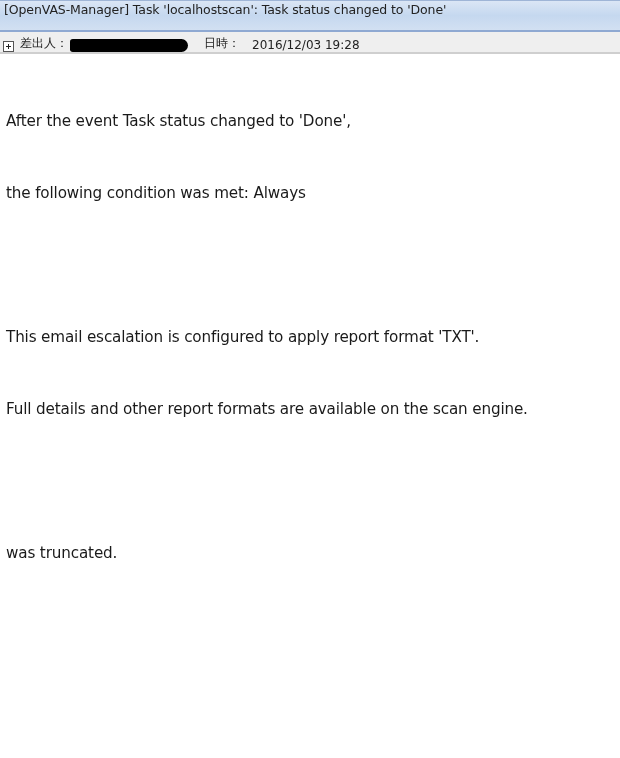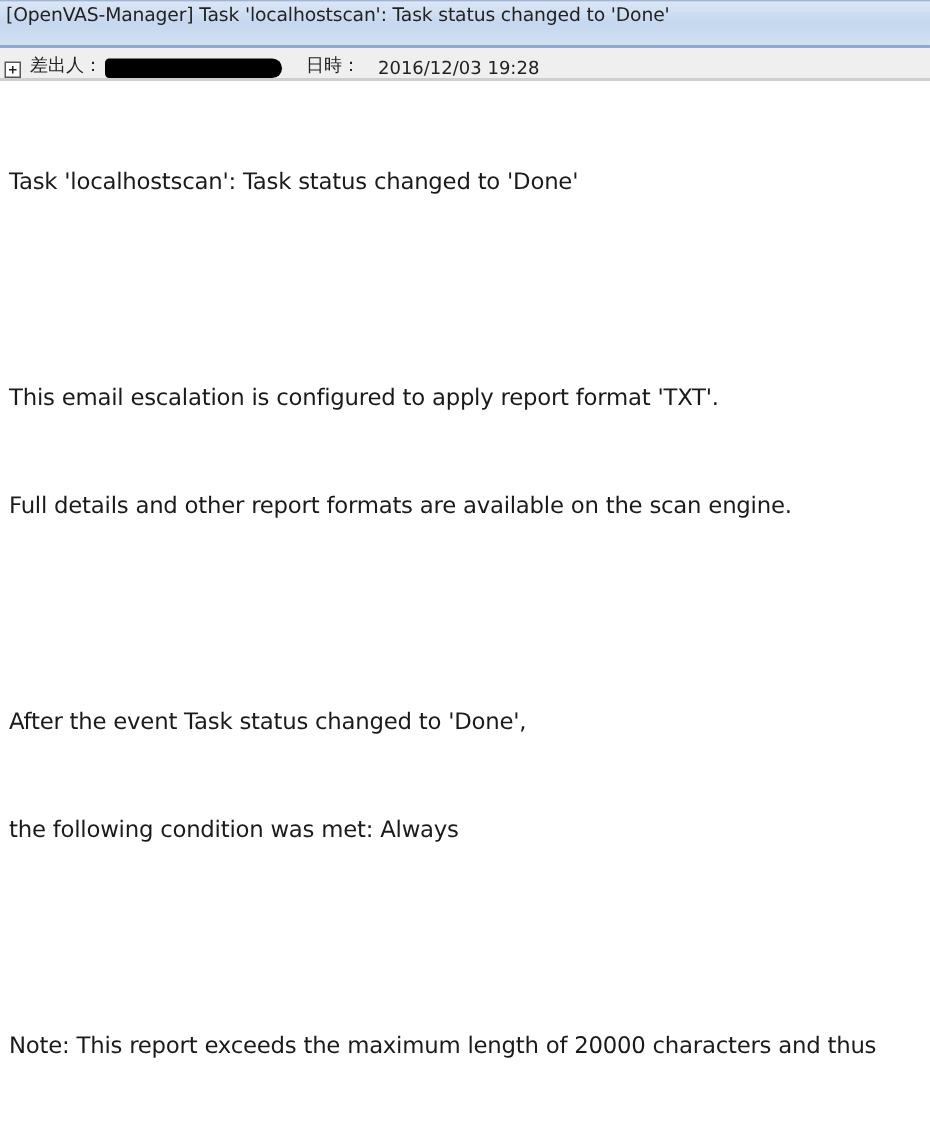--- a/index.html
+++ b/index.html
@@ -114,30 +114,26 @@
   <div class="meta-row">
     <span class="expand-toggle"></span>
     <span class="meta-label">差出人：</span>
     <span class="sender-redacted"></span>
     <span class="meta-label date-label">日時：</span>
     <span class="date-value">2016/12/03 19:28</span>
   </div>
 
   <div class="body-content">
     <p>
-      <span class="line">Task 'localhostscan': Task status changed to 'Done'</span>
+      <span class="line">After the event Task status changed to 'Done',</span>
+      <span class="line">the following condition was met: Always</span>
     </p>
     <p>
       <span class="line">This email escalation is configured to apply report format 'TXT'.</span>
       <span class="line">Full details and other report formats are available on the scan engine.</span>
     </p>
     <p>
-      <span class="line">After the event Task status changed to 'Done',</span>
-      <span class="line">the following condition was met: Always</span>
-    </p>
-    <p>
-      <span class="line">Note: This report exceeds the maximum length of 20000 characters and thus</span>
       <span class="line">was truncated.</span>
     </p>
 
   </div>
 
 </div>
 
 </body></html>

